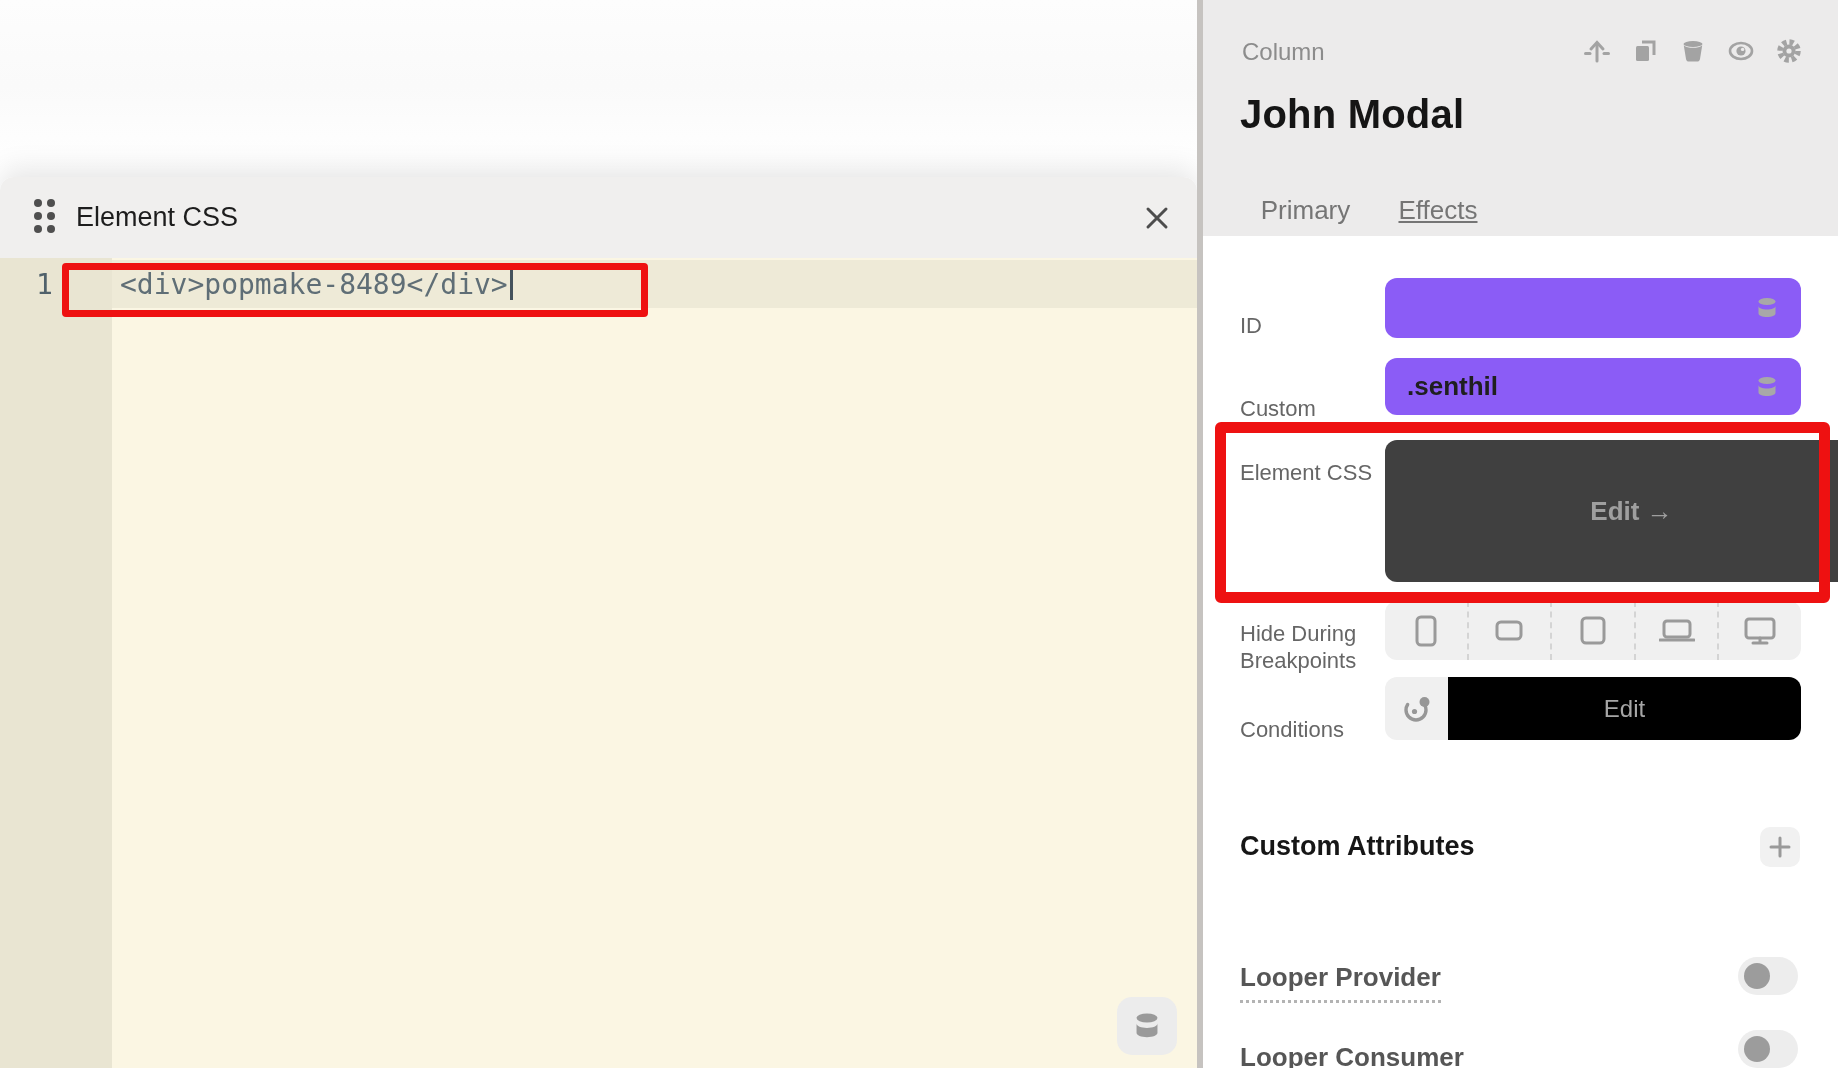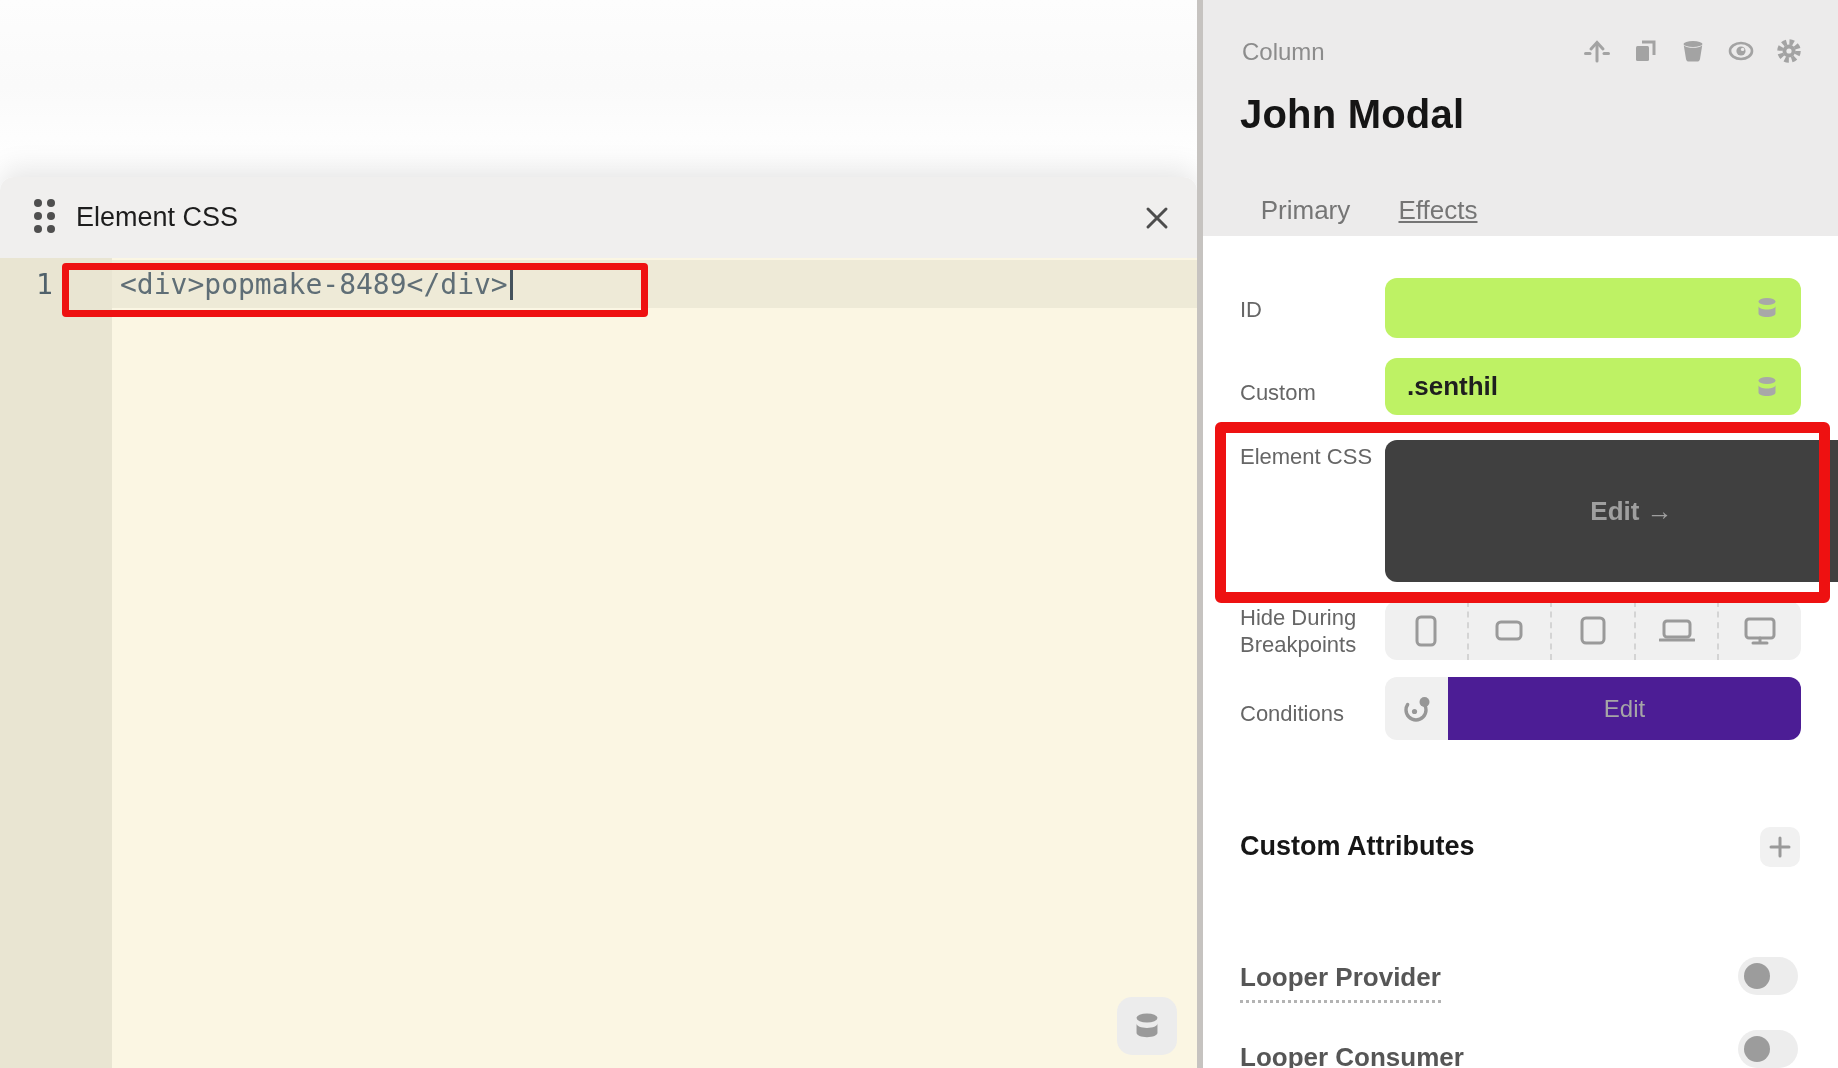--- a/index.html
+++ b/index.html
@@ -44,22 +44,22 @@
 
   .tabs { position:absolute; left:0; bottom:0; width:635px; height:51px; }
   .tab { position:absolute; top:0; height:51px; line-height:51px; text-align:center;
     font-size:26px; color:#757575; background:none; border:none; cursor:pointer; }
   .tab-primary { left:25px; width:155px; }
   .tab-effects { left:160px; width:150px;text-decoration:underline; }
   .tab-customize { left:302px; width:161px; background:#fff; border-radius:12px 12px 0 0;
     color:#161616; font-weight:500; }
 
   .sidebar-content { position:absolute; left:0; top:236px; width:635px; height:832px; background:#fff; }
-  .row-label { position:absolute; left:37px; font-size:22px; line-height:27px; color:#666; width:140px; }
-  .field { position:absolute; left:182px; width:416px; background:#bef264; border-radius:12px;padding-left:11px; }
+  .row-label { position:absolute; left:37px; font-size:22px; line-height:27px; color:#666; width:140px;margin-top:16px; }
+  .field { position:absolute; left:182px; width:416px; background:#8b5cf6; border-radius:12px;padding-left:11px; }
   .field .db-ic { position:absolute; right:22px; top:50%; transform:translateY(-50%); color:#a8a8a8; }
   .field-input { position:absolute; left:22px; top:0; width:330px; height:100%; border:none; background:transparent;
     font-size:26px; font-weight:700; color:#1f1f1f; font-family:"Liberation Sans", sans-serif; outline:none; }
   .f-id { top:42px; height:60px; }
   .f-class { top:122px; height:57px; }
   .lbl-id { top:60px; }
   .lbl-class { top:143px; }
   .lbl-elcss { top:207px; }
   .lbl-hide { top:368px; }
   .lbl-cond { top:464px; }
@@ -71,21 +71,21 @@
   .hide-box { position:absolute; left:182px; top:365px; width:416px; height:59px; background:#f0f0f0;
     border-radius:12px; display:flex; }
   .bp-cell { flex:1; display:flex; align-items:center; justify-content:center; color:#9a9a9a;
     border:none; background:none; cursor:pointer; }
   .bp-cell + .bp-cell { border-left:2px dashed #d4d4d4; }
 
   .cond-ctrl { position:absolute; left:182px; top:441px; width:416px; height:63px; border-radius:12px;
     overflow:hidden; display:flex; }
   .cond-ic-seg { width:63px; background:#f0f0f0; display:flex; align-items:center; justify-content:center;
     color:#979797; border:none; cursor:pointer; }
-  .cond-edit { flex:1; background:#4c1d95; border:none; font-size:24px; color:#a6a6a6; cursor:pointer;
+  .cond-edit { flex:1; background:#000000; border:none; font-size:24px; color:#a6a6a6; cursor:pointer;
     font-family:"Liberation Sans", sans-serif; }
 
   .ca-heading { position:absolute; left:37px; top:595px; font-size:27px; font-weight:700; color:#161616; }
   .plus-btn { position:absolute; left:557px; top:591px; width:40px; height:40px; background:#f1f1f1;
     border:none; border-radius:10px; color:#9a9a9a; cursor:pointer; display:flex; align-items:center; justify-content:center; }
 
   .looper-label { position:absolute; left:37px; font-size:26px; font-weight:700; color:#565656;
     border-bottom:3px dotted #b3b3b3; padding-bottom:7px; cursor:help;text-align:center; }
   .lp-label { top:726px; }
   .lc-label { top:806px; }

